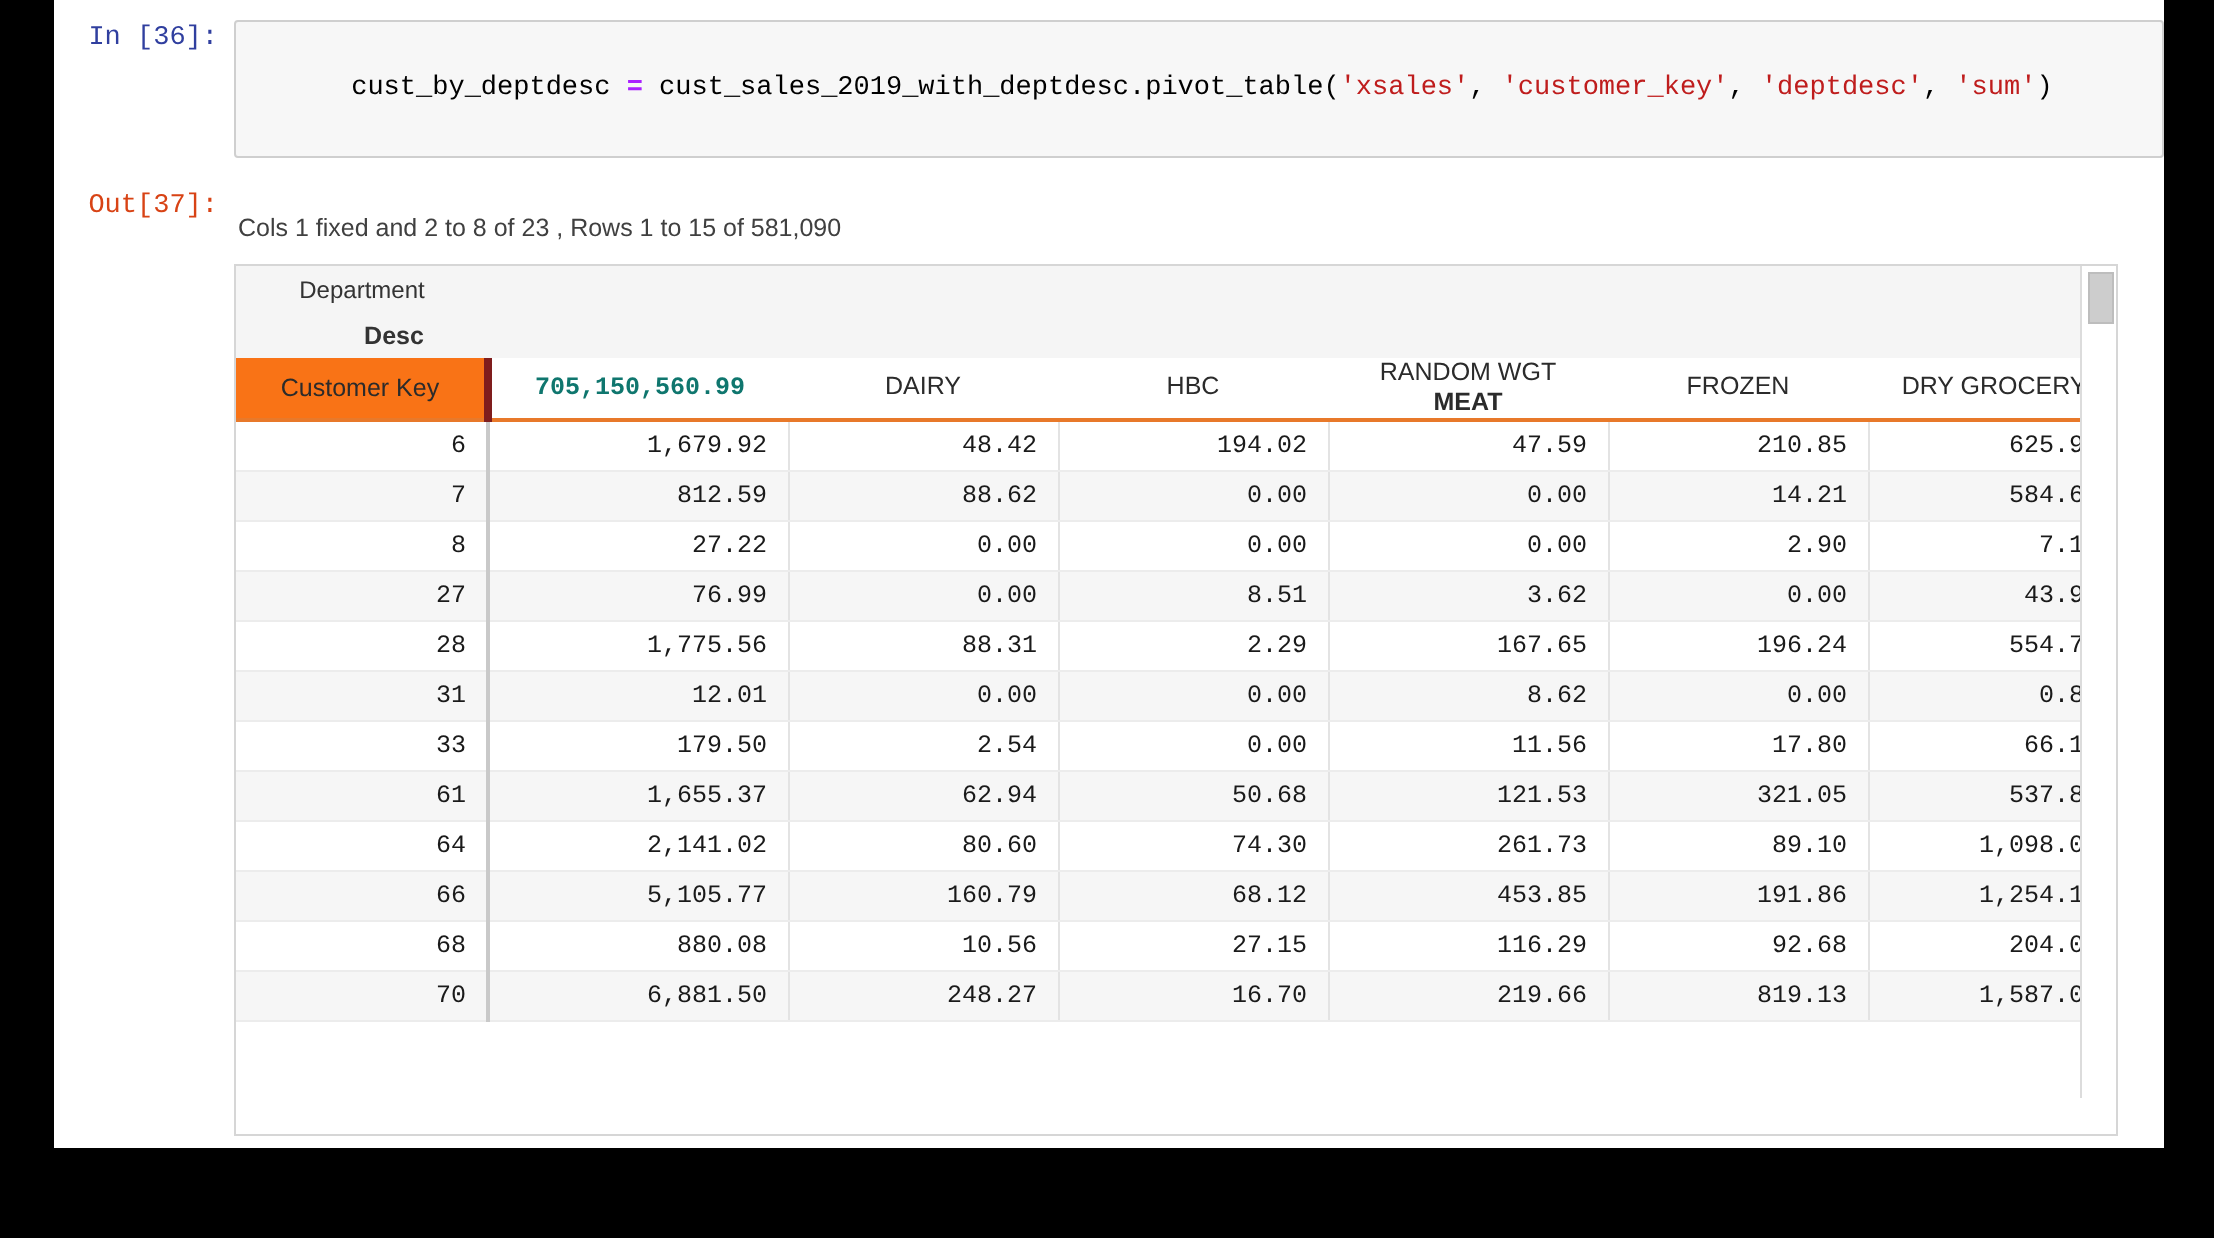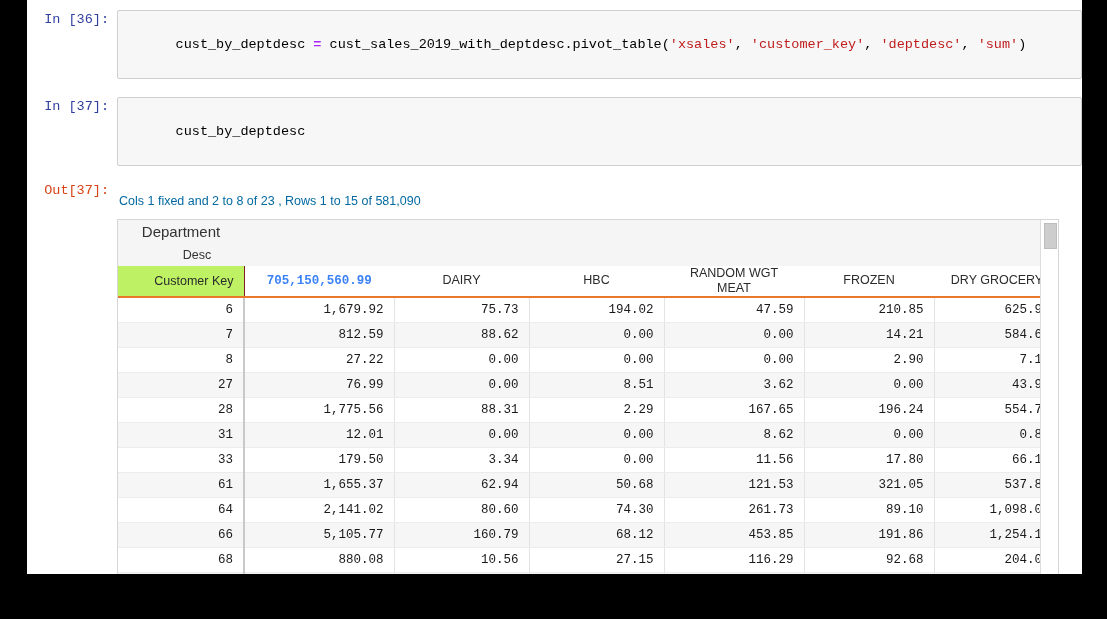--- a/index.html
+++ b/index.html
@@ -70,21 +70,21 @@
     flex: 1;
     background: #ffffff;
     padding: 0;
     overflow: hidden;
     box-sizing: border-box;
   }
 
   .grid-info {
     font-family: "Liberation Sans", sans-serif;
     font-size: 12.5px;
-    color: #0369a1;
+    color: #404040;
     padding: 13px 0 11px 2px;
     white-space: pre;
   }
 
   
   .pivot-widget {
     position: relative;
     width: 942px;
     height: 436px;
     border: 1px solid #d6d6d6;
@@ -106,33 +106,33 @@
     font-family: "Liberation Sans", sans-serif;
   }
 
   
   tr.hdr-band th {
     background: #f5f5f5;
     border: none;
     height: 23px;
     padding: 0 10px;
     font-weight: normal;
-    font-size: 15px;
+    font-size: 12px;
     color: #333333;
     vertical-align: middle;
   }
   tr.hdr-band th.idxname {
     text-align: center;
   }
   tr.hdr-band2 th {
     background: #f5f5f5;
     border: none;
     height: 23px;
     padding: 0 10px;
-    font-weight: normal;
+    font-weight: bold;
     font-size: 12.5px;
     color: #333333;
   }
   tr.hdr-band2 th.idxname2 {
     text-align: center;
     padding-left: 42px;
   }
 
   
   tr.col-hdr th {
@@ -143,37 +143,38 @@
     padding: 0 10px;
     font-weight: normal;
     font-size: 12.5px;
     color: #2b2b2b;
     text-align: center;
     vertical-align: middle;
     overflow: hidden;
     position: relative;
   }
   tr.col-hdr th.idx-hdr {
-    background: #bef264;
-    text-align: right;
-    border-right: 1px solid #7f1d1d;
+    background: #f97316;
+    text-align: center;
+    border-right: 4px solid #7f1d1d;
   }
   tr.col-hdr th.total-hdr {
     font-family: "Liberation Mono", monospace;
     font-weight: bold;
-    color: #3b82f6;
+    color: #0f766e;
     font-size: 12.5px;
     letter-spacing: 0px;
     text-align: center;
   }
   .hdr-line2 {
     display: block;
     font-size: 12.5px;
     line-height: 15px;
     color: #2b2b2b;
+    font-weight: bold;
   }
   .hdr-stack {
     display: block;
     line-height: 15px;
     margin-top: -1px;
   }
 
   
   table.pivot td {
     height: 24px;
@@ -224,26 +225,20 @@
 
 <div id="notebook">
 
   <div class="cell" style="padding-top:10px;">
     <div class="prompt prompt-in">In [36]:</div>
     <div class="input-area">
       <span>cust_by_deptdesc </span><span class="tok-op">=</span><span> cust_sales_2019_with_deptdesc.pivot_table(</span><span class="tok-str">'xsales'</span><span>, </span><span class="tok-str">'customer_key'</span><span>, </span><span class="tok-str">'deptdesc'</span><span>, </span><span class="tok-str">'sum'</span><span>)</span>
     </div>
   </div>
 
-  <div class="cell" style="padding-top:13px;">
-    <div class="prompt prompt-in">In [37]:</div>
-    <div class="input-area">
-      <span>cust_by_deptdesc</span>
-    </div>
-  </div>
 
   <div class="cell" style="padding-top:10px;">
     <div class="prompt prompt-out">Out[37]:</div>
 
     <div class="output-area">
 
       <div class="grid-info">Cols 1 fixed and 2 to 8 of 23 , Rows 1 to 15 of 581,090</div>
 
       <div class="pivot-widget">
         <div class="grid-scroll-wrap">
@@ -284,21 +279,21 @@
                 </th>
                 <th>
                   <span class="hdr-stack">DRY GROCERY</span>
                 </th>
               </tr>
             </thead>
             <tbody id="pivot-body">
                 <tr class="odd">
                   <td class="idx-cell">6</td>
                   <td>1,679.92</td>
-                  <td>75.73</td>
+                  <td>48.42</td>
                   <td>194.02</td>
                   <td>47.59</td>
                   <td>210.85</td>
                   <td>625.96</td>
                 </tr>
                 <tr class="even">
                   <td class="idx-cell">7</td>
                   <td>812.59</td>
                   <td>88.62</td>
                   <td>0.00</td>
@@ -338,21 +333,21 @@
                   <td>12.01</td>
                   <td>0.00</td>
                   <td>0.00</td>
                   <td>8.62</td>
                   <td>0.00</td>
                   <td>0.85</td>
                 </tr>
                 <tr class="odd">
                   <td class="idx-cell">33</td>
                   <td>179.50</td>
-                  <td>3.34</td>
+                  <td>2.54</td>
                   <td>0.00</td>
                   <td>11.56</td>
                   <td>17.80</td>
                   <td>66.16</td>
                 </tr>
                 <tr class="even">
                   <td class="idx-cell">61</td>
                   <td>1,655.37</td>
                   <td>62.94</td>
                   <td>50.68</td>

